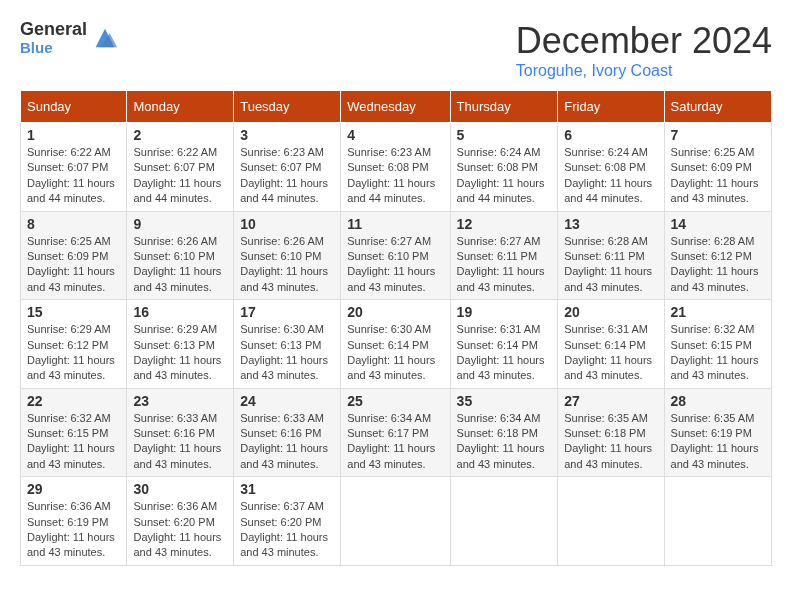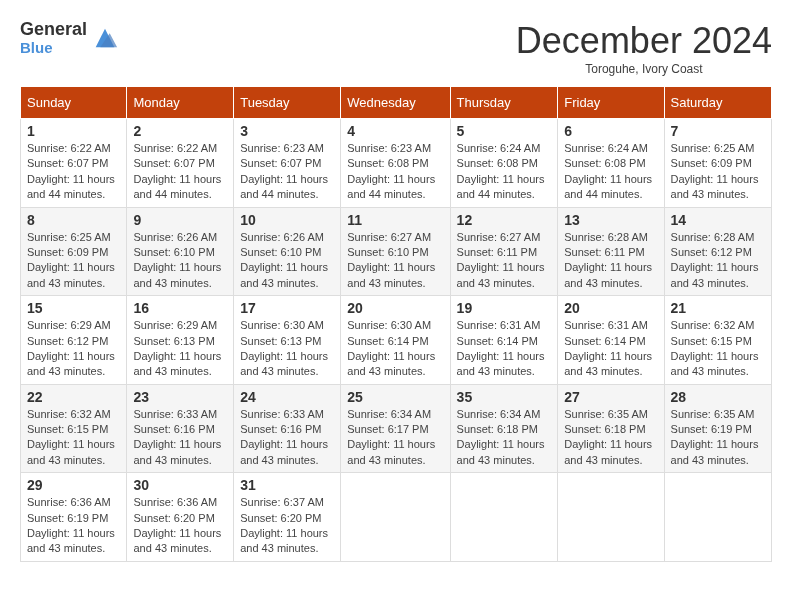--- a/index.html
+++ b/index.html
@@ -34,30 +34,30 @@
       font-size: 15px;
       font-weight: bold;
       color: #4a90d9;
     }
     .logo-icon {
       width: 28px;
       height: 28px;
       margin-left: 4px;
     }
     .title-section {
-      text-align: center;
+      text-align: left;
     }
     .month-title {
       font-size: 36px;
       font-weight: normal;
       color: #333;
     }
     .location {
-      font-size: 12px;
-      color: #404040;
+      font-size: 16px;
+      color: #3b82f6;
     }
     .calendar {
       width: 100%;
       border-collapse: collapse;
       font-size: 11px;
     }
     .calendar th {
       background-color: #c2410c;
       color: #fff;
       text-align: left;

